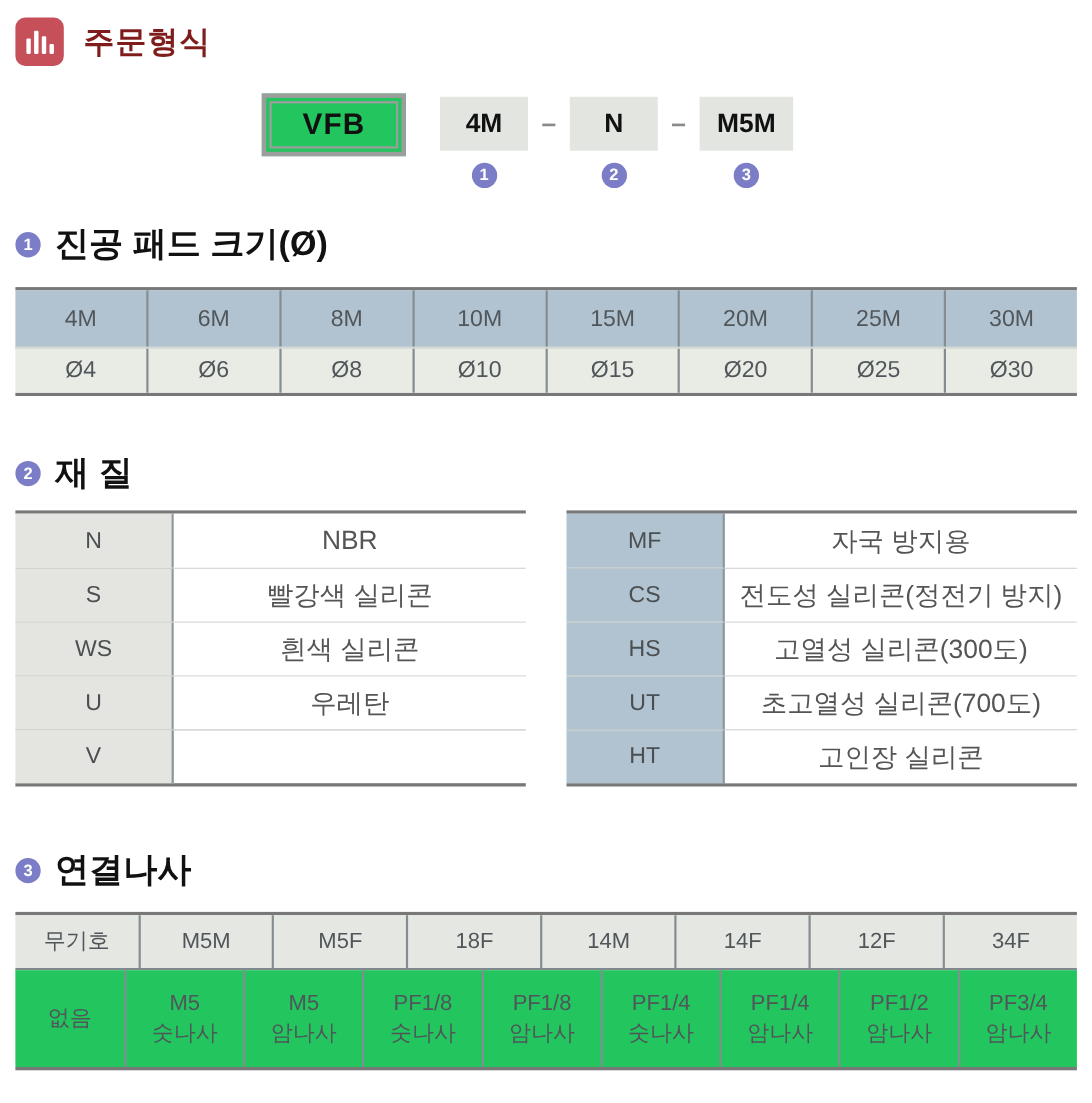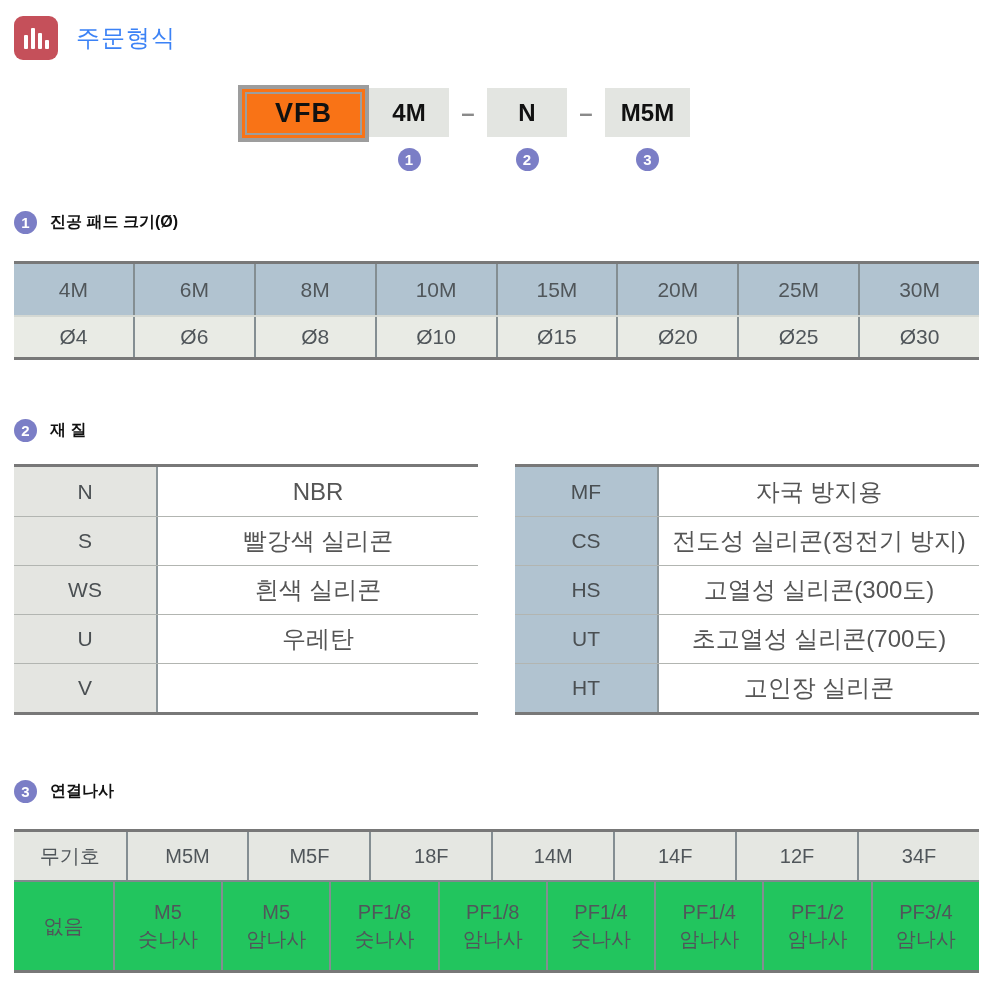--- a/index.html
+++ b/index.html
@@ -28,27 +28,27 @@
   .app-icon{
     width:44px; height:44px; border-radius:9px; background:var(--red);
     display:flex; align-items:flex-end; justify-content:center; gap:3px;
     padding-bottom:11px;
   }
   .app-icon i{ display:block; width:4px; background:#fff; border-radius:1px; }
   .app-icon i:nth-child(1){ height:14px; }
   .app-icon i:nth-child(2){ height:21px; }
   .app-icon i:nth-child(3){ height:16px; }
   .app-icon i:nth-child(4){ height:9px;  }
-  .page-title{ font-size:24px; font-weight:normal; color:#3b82f6; letter-spacing:1px; }
+  .page-title{ font-size:28px; font-weight:bold; color:#7f1d1d; letter-spacing:1px; }
 
   
   .builder{ margin:25px 0 0 224px; display:flex; align-items:flex-start; }
   .vfb-box{
-    width:131px; height:57px; border:4px solid #9d9d9d; background:#f97316;
-    padding:3px; 
+    width:131px; height:57px; border:4px solid #9d9d9d; background:#22c55e;
+    padding:3px; margin-right:31px;
   }
   .vfb-inner{
     width:100%; height:100%; border:2px solid #9d9d9d;
     display:flex; align-items:center; justify-content:center;
     font-size:27px; font-weight:bold; color:#111; letter-spacing:1px;
   }
   .seg{ display:flex; flex-direction:column; align-items:center; margin-top:3px; }
   .seg-box{
     width:80px; height:49px; background:var(--seg);
     display:flex; align-items:center; justify-content:center;
@@ -64,21 +64,21 @@
     width:23px; height:23px; border-radius:50%; background:var(--purple);
     color:#fff; font-size:15px; font-weight:bold;
     display:flex; align-items:center; justify-content:center; margin-top:11px;
   }
 
   
   .section-head{ display:flex; align-items:center; gap:13px; height:30px; }
   .sh1{ margin-top:36px; }
   .sh2{ margin-top:55px; }
   .sh3{ margin-top:61px; }
-  .section-title{ font-size:16px; font-weight:bold; color:#111; }
+  .section-title{ font-size:31px; font-weight:bold; color:#111; }
 
   
   .table1{ margin-top:24px; border-top:3px solid var(--thick); border-bottom:3px solid var(--thick); }
   .t1-row{ display:flex; }
   .t1-row.head{ height:53px; background:var(--blue); border-bottom:2px solid #d4d8d3; }
   .t1-row.body{ height:40px; background:var(--pale); }
   .t1-row .cell{
     flex:1; display:flex; align-items:center; justify-content:center;
     font-size:21px; color:#50565a;
   }

